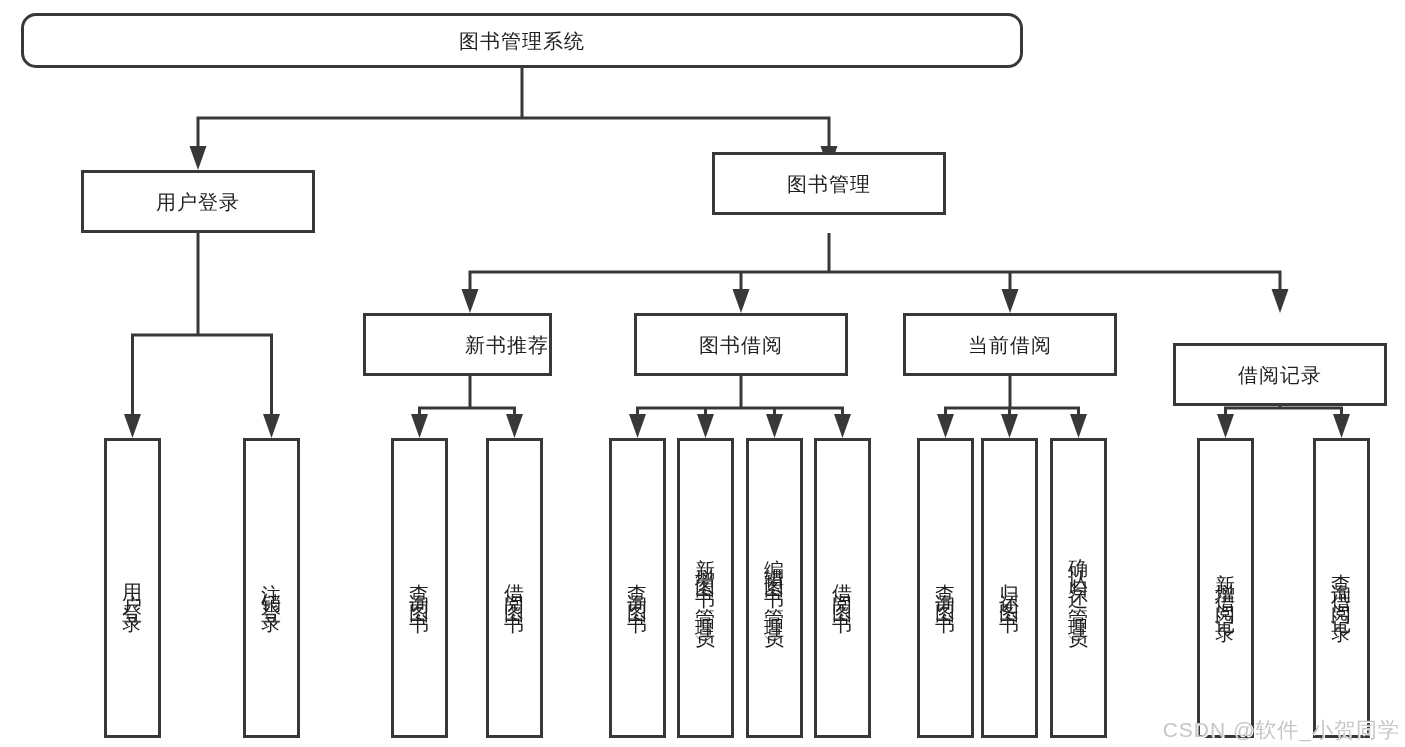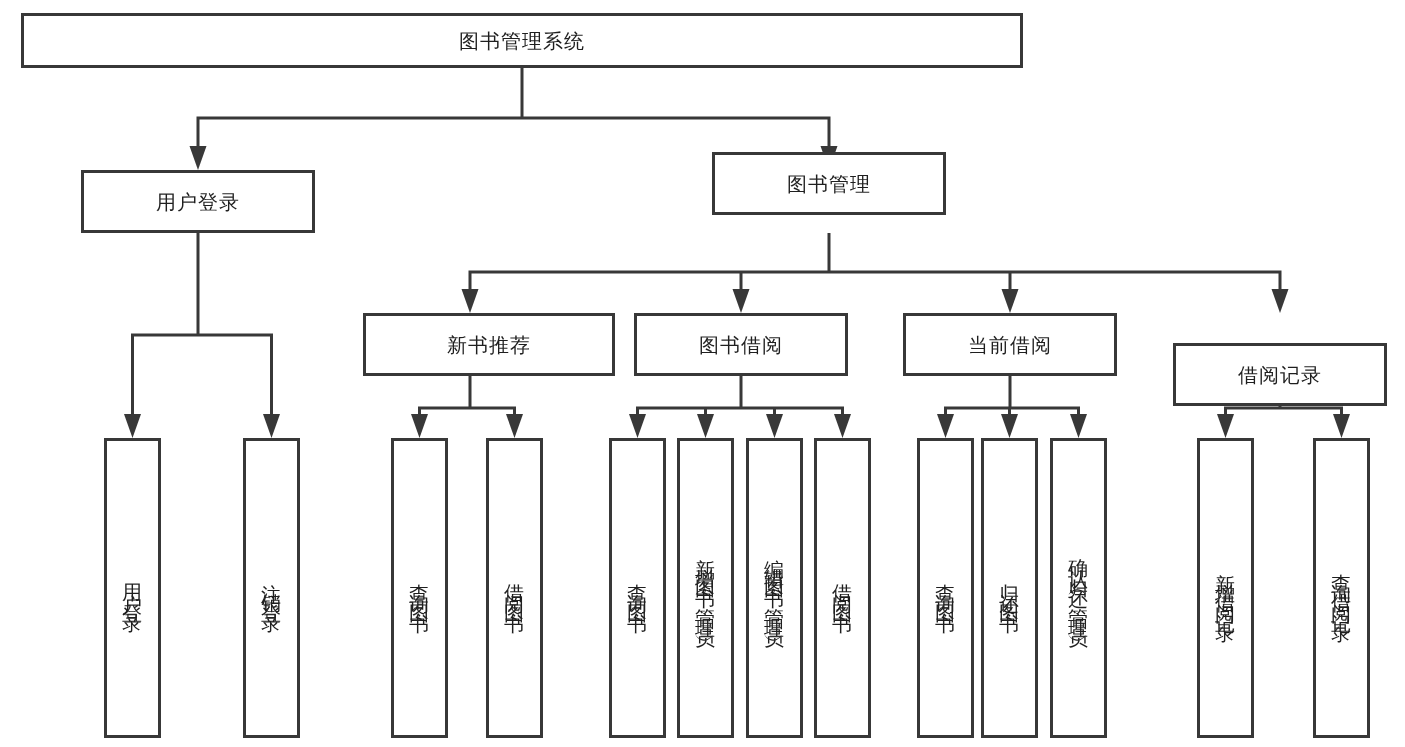--- a/index.html
+++ b/index.html
@@ -37,24 +37,24 @@
     white-space: nowrap;
   }
   .vbox .vtext {
     writing-mode: vertical-rl;
     text-orientation: mixed;
     letter-spacing: 10px;
     line-height: 1;
     font-size: 20px;
   }
   
-  .n-root           { left: 21px;   top: 13px;  width: 1002px; height: 55px; }
+  .n-root           { left: 21px;   top: 13px;  width: 1002px; height: 55px; border-radius: 15px; }
   .n-user-login     { left: 81px;   top: 170px; width: 234px;  height: 63px; }
   .n-book-mgmt      { left: 712px;  top: 152px; width: 234px;  height: 63px; }
-  .n-new-book       { left: 363px;  top: 313px; width: 252px;  height: 63px; }
+  .n-new-book       { left: 363px;  top: 313px; width: 189px;  height: 63px; justify-content: flex-end; }
   .n-book-borrow    { left: 634px;  top: 313px; width: 214px;  height: 63px; }
   .n-current-borrow { left: 903px;  top: 313px; width: 214px;  height: 63px; }
   .n-borrow-record  { left: 1173px; top: 313px; width: 214px;  height: 63px; margin-top: 30px; }
   
   .vbox { top: 438px; width: 57px; height: 300px; }
   .l-a1 { left: 104px; }
   .l-a2 { left: 243px; }
   .l-b1 { left: 391px; }
   .l-b2 { left: 486px; }
   .l-c1 { left: 609px; }
@@ -187,14 +187,15 @@
     <span class="vtext">确认归还（管理员）</span>
   </div>
 
   <div class="box vbox l-e1">
     <span class="vtext">新增借阅记录</span>
   </div>
   <div class="box vbox l-e2">
     <span class="vtext">查询借阅记录</span>
   </div>
 
+  <div class="watermark">CSDN @软件_小贺同学</div>
 
 </div>
 
 </body></html>

